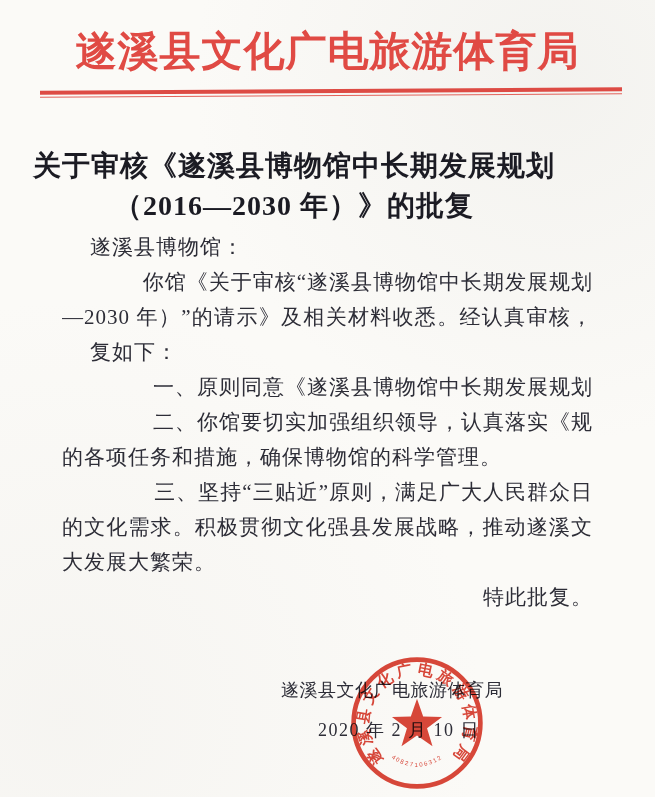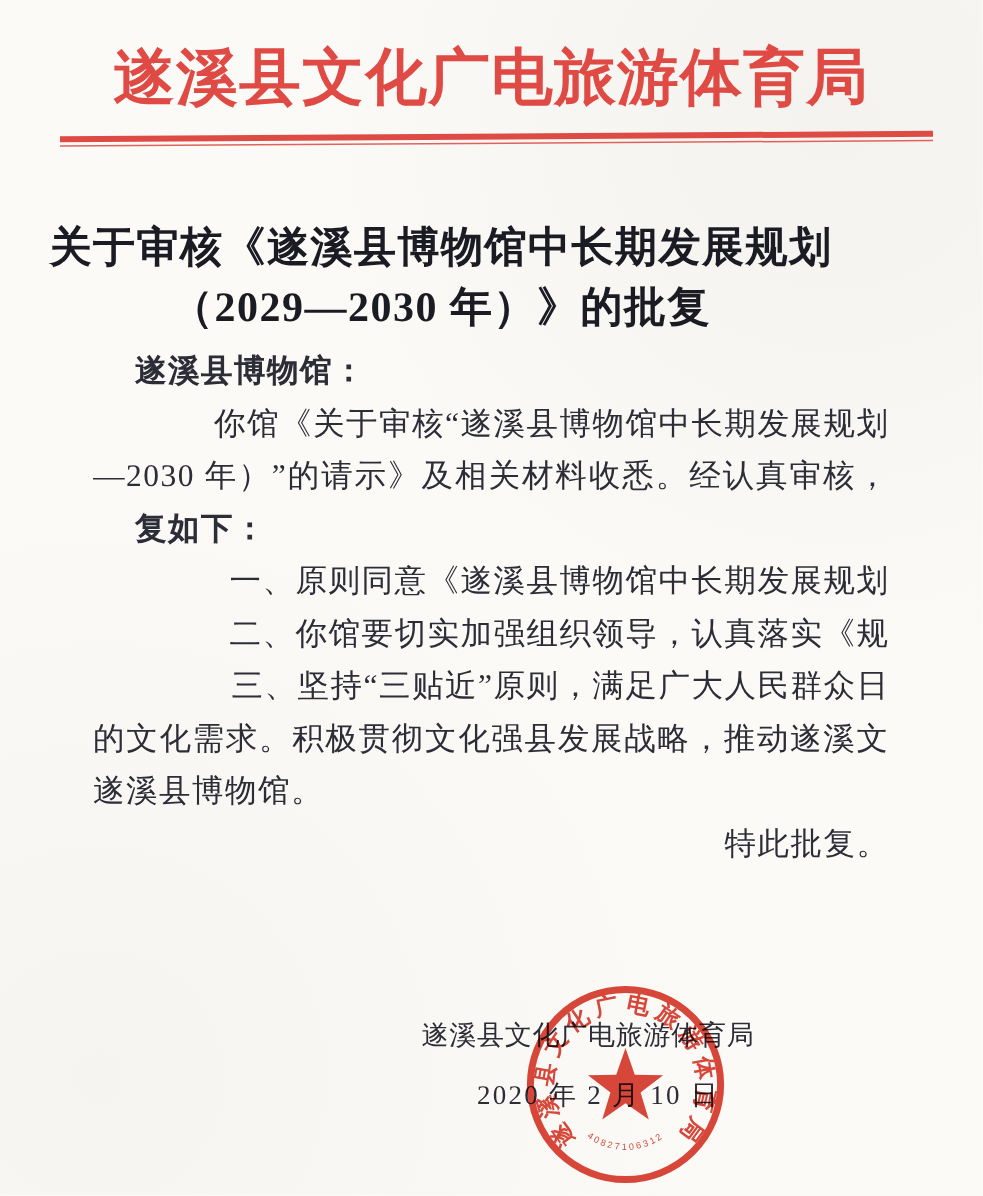--- a/index.html
+++ b/index.html
@@ -46,21 +46,21 @@
     font-size:21px;
     color:#2d2d37;
     letter-spacing:1px;
   }
   .line {
     height:35px; line-height:35px;
     white-space:nowrap;
   }
   .line.fill { text-align:justify; text-align-last:justify; white-space:normal; overflow:hidden; }
   .line.ind-para { padding-left:76px;text-align:right; }
-  .line.ind-half { padding-left:28px;font-weight:bold; }
+  .line.ind-half { padding-left:28px; }
   .signature {
     position:absolute; top:676px; left:0; width:655px;
     font-size:18px; color:#2d2d37;
   }
   .sig-org  { position:absolute; top:2px;  right:152px; letter-spacing:0.5px; }
   .sig-date { position:absolute; top:42px; right:175px; letter-spacing:1.5px; }
   .seal {
     position:absolute; left:346px; top:652px;
     width:142px; height:142px;
     mix-blend-mode:multiply;
@@ -74,33 +74,34 @@
 
 <div class="doc-header">遂溪县文化广电旅游体育局</div>
 
 <div class="red-rule">
   <div class="thick"></div>
   <div class="thin"></div>
 </div>
 
 <div class="doc-title">
   <div>关于审核《遂溪县博物馆中长期发展规划</div>
-  <div>（2029—2030 年）》的批复</div>
+  <div>（2016—2030 年）》的批复</div>
 </div>
 
 <div class="doc-body">
   <div class="line ind-half">遂溪县博物馆：</div>
   <div class="line ind-para fill">你馆《关于审核“遂溪县博物馆中长期发展规划（2020</div>
   <div class="line fill">—2030 年）”的请示》及相关材料收悉。经认真审核，现批</div>
   <div class="line ind-half">复如下：</div>
   <div class="line ind-para fill">一、原则同意《遂溪县博物馆中长期发展规划（2020—</div>
   <div class="line ind-para fill">二、你馆要切实加强组织领导，认真落实《规划》提出</div>
+  <div class="line">的各项任务和措施，确保博物馆的科学管理。</div>
   <div class="line ind-para fill">三、坚持“三贴近”原则，满足广大人民群众日益增长</div>
   <div class="line fill">的文化需求。积极贯彻文化强县发展战略，推动遂溪文化的</div>
-  <div class="line">遂溪县博物馆。</div>
+  <div class="line">大发展大繁荣。</div>
   <div class="line ind-para">特此批复。</div>
 </div>
 
 <div class="signature">
   <div class="sig-org">遂溪县文化广电旅游体育局</div>
   <div class="sig-date">2020 年 2 月 10 日</div>
 </div>
 
 <svg class="seal" viewBox="0 0 140 140" xmlns="http://www.w3.org/2000/svg">
   <defs>

